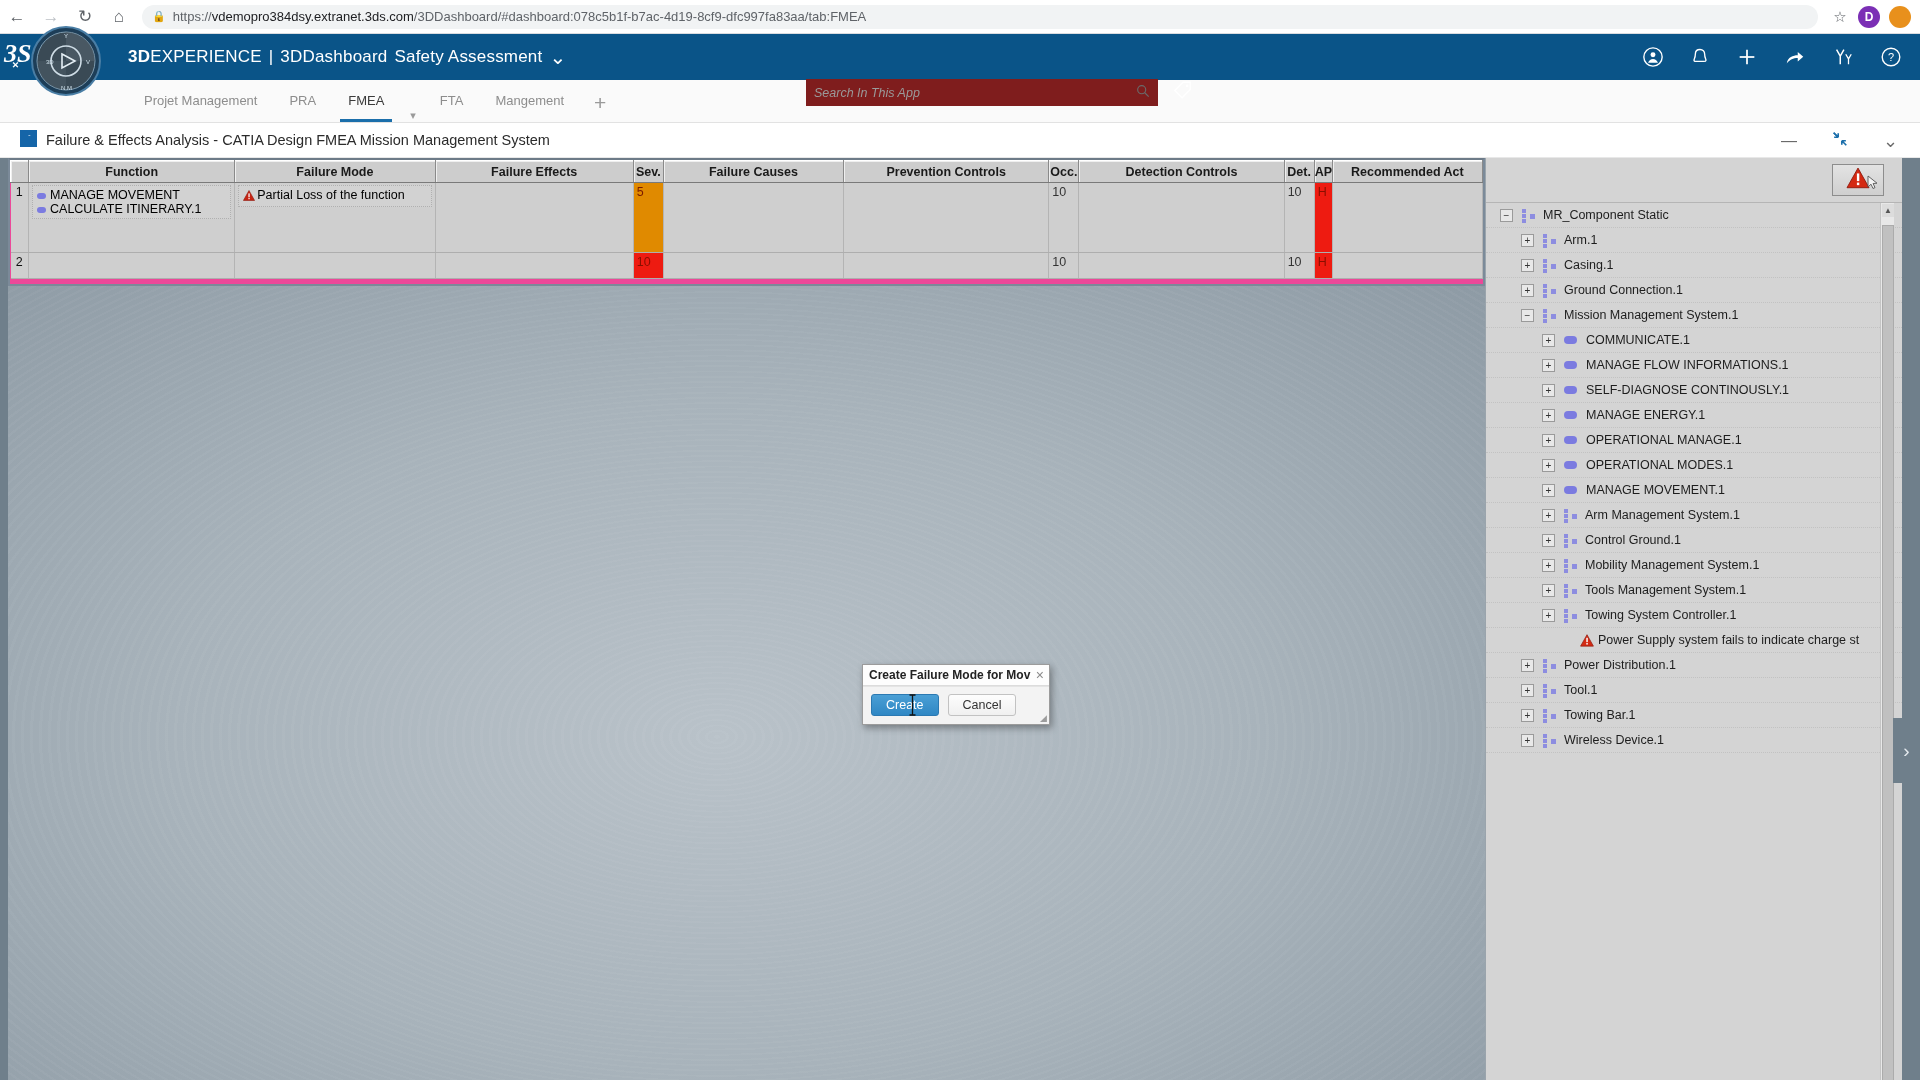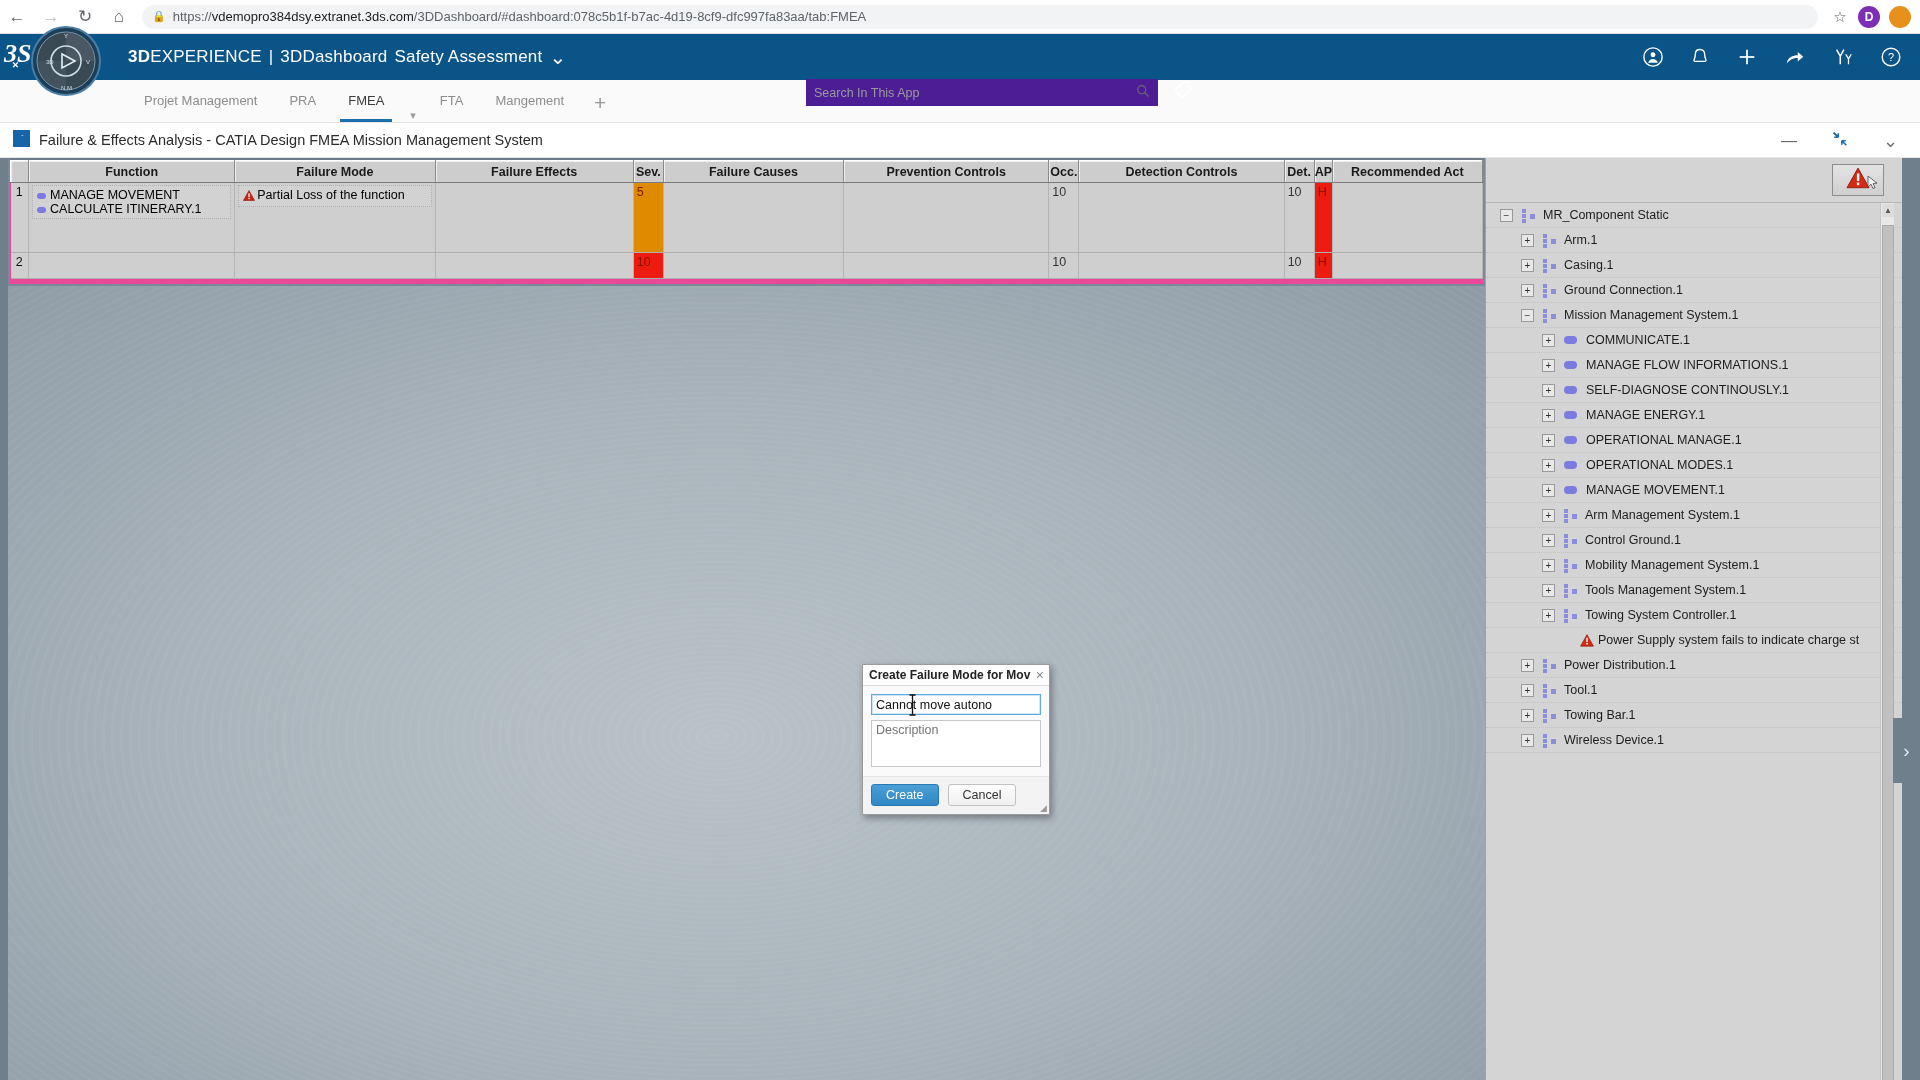--- a/index.html
+++ b/index.html
@@ -42,22 +42,22 @@
   #compass-wrap{
     position:absolute; left:30px; top:25px; width:72px; height:72px; z-index:40;
   }
   #brand{
     margin-left:128px; color:#fff; font-size:17px; letter-spacing:.2px; white-space:nowrap;
     display:flex; align-items:center; gap:7px;
   }
   #brand b{ font-weight:bold; }
   #brand .thin{ font-weight:300; }
   #search-box{
-    position:absolute; left:806px; top:45px; width:352px; height:27px; background:#4c1d95;
-    display:flex; align-items:center; padding:0 8px; font-size:12.5px; color:#9a9a9a;
+    position:absolute; left:806px; top:45px; width:352px; height:27px; background:#7f1d1d;
+    display:flex; align-items:center; padding:0 8px; font-size:12.5px; color:#9a9a9a;font-style:italic;
   }
   #search-box .magnifier{ margin-left:auto; color:#6a6a6a; }
   #tag-icon{ position:absolute; left:1172px; top:45px; color:#fff; }
   #top-right-icons{
     position:absolute; right:18px; top:0; height:46px; display:flex; align-items:center; gap:26px;
   }
   #top-right-icons svg{ display:block; }
 
   
   #tabstrip{
@@ -70,21 +70,21 @@
   }
   .app-tab.active{ color:#3b3b3b; }
   .app-tab.active::after{
     content:""; position:absolute; left:8px; right:8px; bottom:0; height:3px; background:#1b6fab;
   }
   .tab-caret{ color:#9a9a9a; font-size:11px; margin-left:2px; padding:0 8px; cursor:pointer;}
   #tab-add{ font-size:21px; color:#9a9a9a; padding:0 14px; cursor:pointer; line-height:1; margin-bottom:9px;}
 
   
   #widget-title{
-    height:35px; background:#fff; display:flex; align-items:center; padding-left:13px; gap:9px;
+    height:35px; background:#fff; display:flex; align-items:center; padding-left:20px; gap:9px;
     border-bottom:1px solid #e8e8e8; position:relative;
   }
   #widget-title .wt-text{ font-size:14.5px; color:#2b2b2b; }
   #widget-win-ctrls{
     position:absolute; right:22px; top:0; height:35px; display:flex; align-items:center; gap:34px;
   }
 
   
   #main{
     position:relative; width:100%; height:1080px;
@@ -447,24 +447,20 @@
     </table>
   </div>
 
   <div id="viewport"></div>
 
   <div id="dialog">
     <div id="dlg-titlebar">
       <span id="dlg-title">Create Failure Mode for Mov</span>
       <span id="dlg-close">×</span>
     </div>
-    <div id="dlg-body">
-      <input id="dlg-name" value="Cannot move autono" style="">
-      <textarea id="dlg-desc" placeholder="Description" style=""></textarea>
-    </div>
     <div id="dlg-footer">
       <button id="dlg-create">Create</button>
       <button id="dlg-cancel">Cancel</button>
       <span id="dlg-resize">◢</span>
     </div>
   </div>
   <div id="i-beam">
     <svg width="9" height="22" viewBox="0 0 9 22">
         <path d="M1.5 1 h6 M4.5 1 v20 M1.5 21 h6" stroke="#111" stroke-width="1.3" fill="none"></path>
       </svg>

